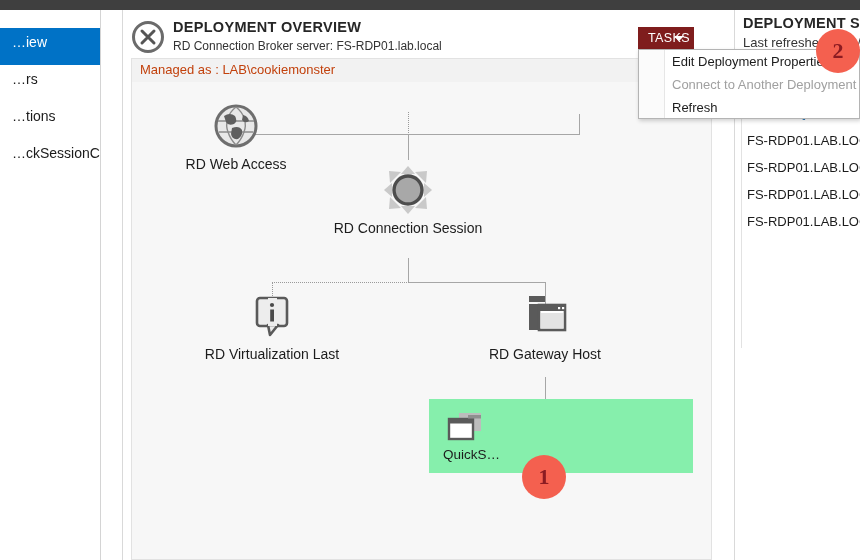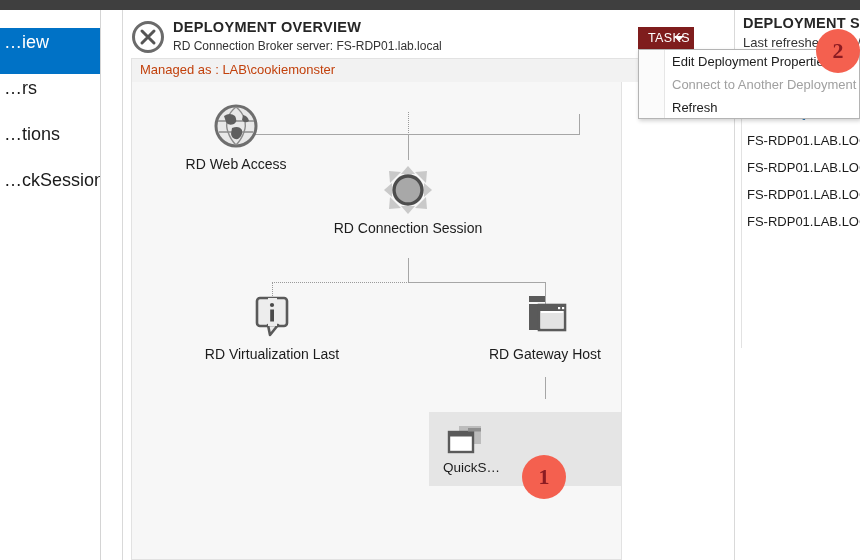--- a/index.html
+++ b/index.html
@@ -24,24 +24,24 @@
 
   
   .sidebar {
     position: absolute; left: 0; top: 10px;
     width: 101px; height: 550px;
     background: #ffffff;
     border-right: 1px solid #d4d4d4;
   }
   .nav-item {
     position: relative;
-    height: 46px;
+    height: 37px;
     line-height: 28px;
-    padding-left: 4px;
-    font-size: 18px;
+    padding-left: 12px;
+    font-size: 14px;
     color: #1a1a1a;
     white-space: nowrap;
     overflow: hidden;
   }
   .nav-item .nav-label { display: block; padding-left: 0; }
   .nav-item.selected {
     background: #0072c6;
     color: #ffffff;
   }
   .nav-spacer { height: 18px; }
@@ -81,21 +81,21 @@
     border: 1px solid #e2e2e2;
     border-bottom: none;
   }
   .managed-text {
     position: absolute; left: 8px; top: 3px;
     font-size: 13px; color: #c2410c;
   }
 
   .diagram {
     position: absolute; left: 8px; top: 72px;
-    width: 491px; height: 478px;
+    width: 581px; height: 478px;
     background: #f7f7f7;
     border: 1px solid #e2e2e2;
     border-top: none;
     overflow: hidden;
   }
 
   
   .node {
     position: absolute;
     text-align: center;
@@ -112,23 +112,22 @@
   
   .ln { position: absolute; background: transparent; }
   .ln.h-solid { border-top: 1px solid #a6a6a6; }
   .ln.v-solid { border-left: 1px solid #a6a6a6; }
   .ln.v-dot { border-left: 1px dotted #9a9a9a; }
   .ln.h-dot { border-top: 1px dotted #9a9a9a; }
 
   
   .collection-box {
     position: absolute;
-    background: #e5e5e5;
+    background: #86efac;
     border: none;
-    margin-top: 13px;
   }
   .collection-box .coll-ico { position: absolute; left: 18px; top: 12px; }
   .collection-box .coll-label {
     position: absolute; left: 14px; top: 48px;
     font-size: 13.5px; color: #1c1c1c; white-space: nowrap;
   }
 
   
   .rightpane {
     position: absolute;

